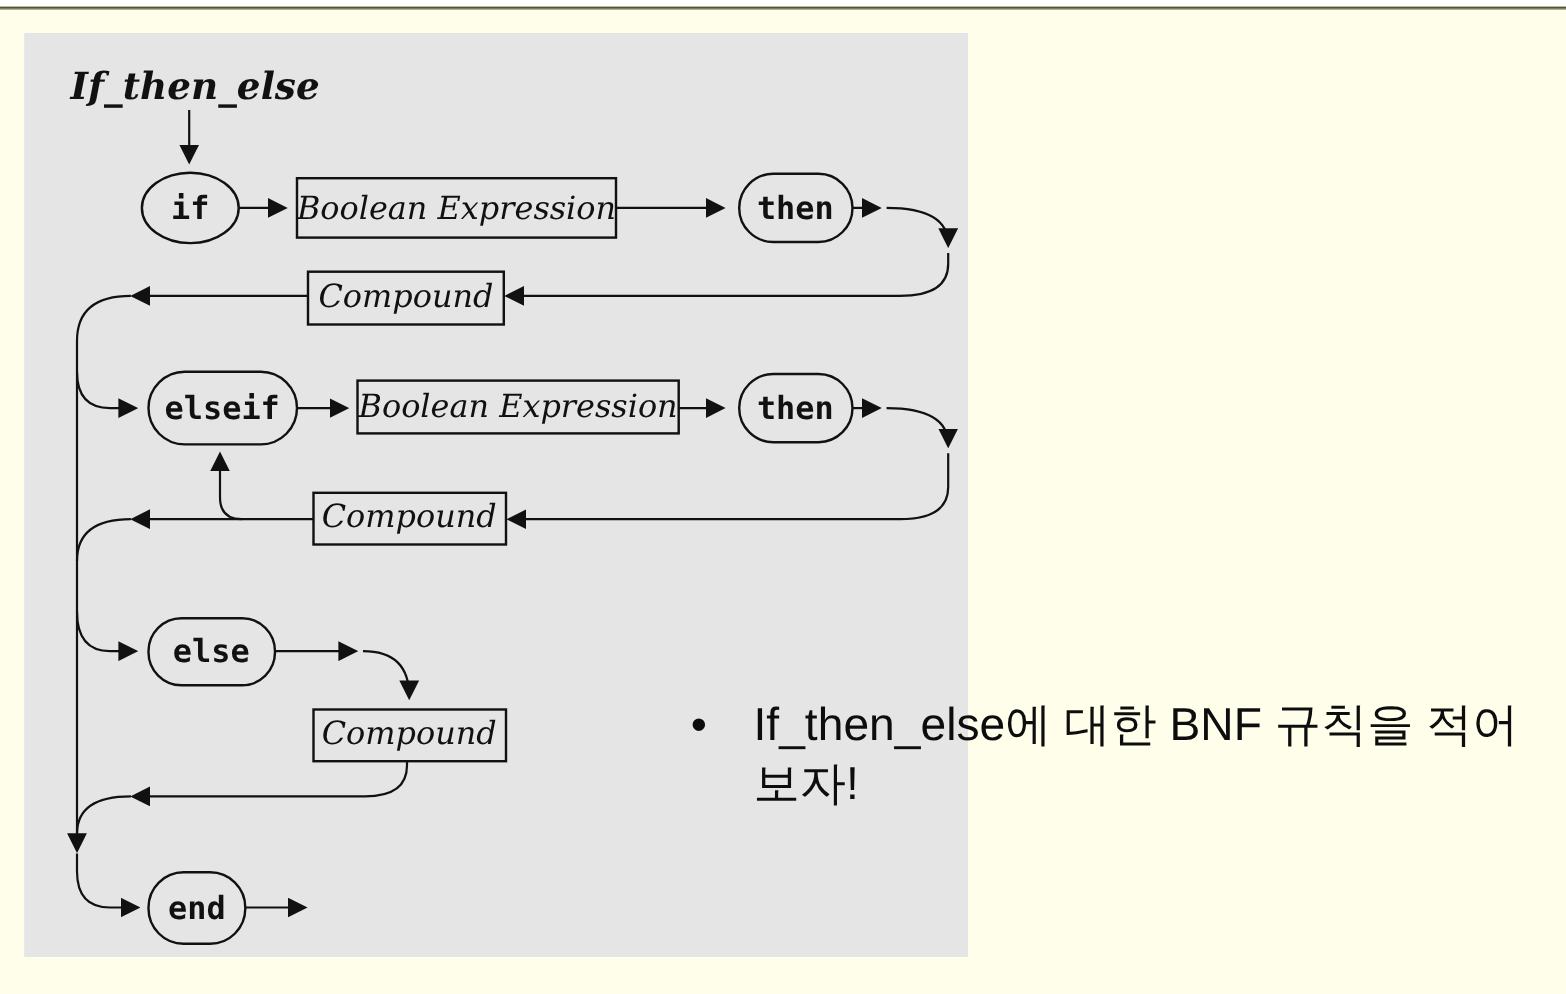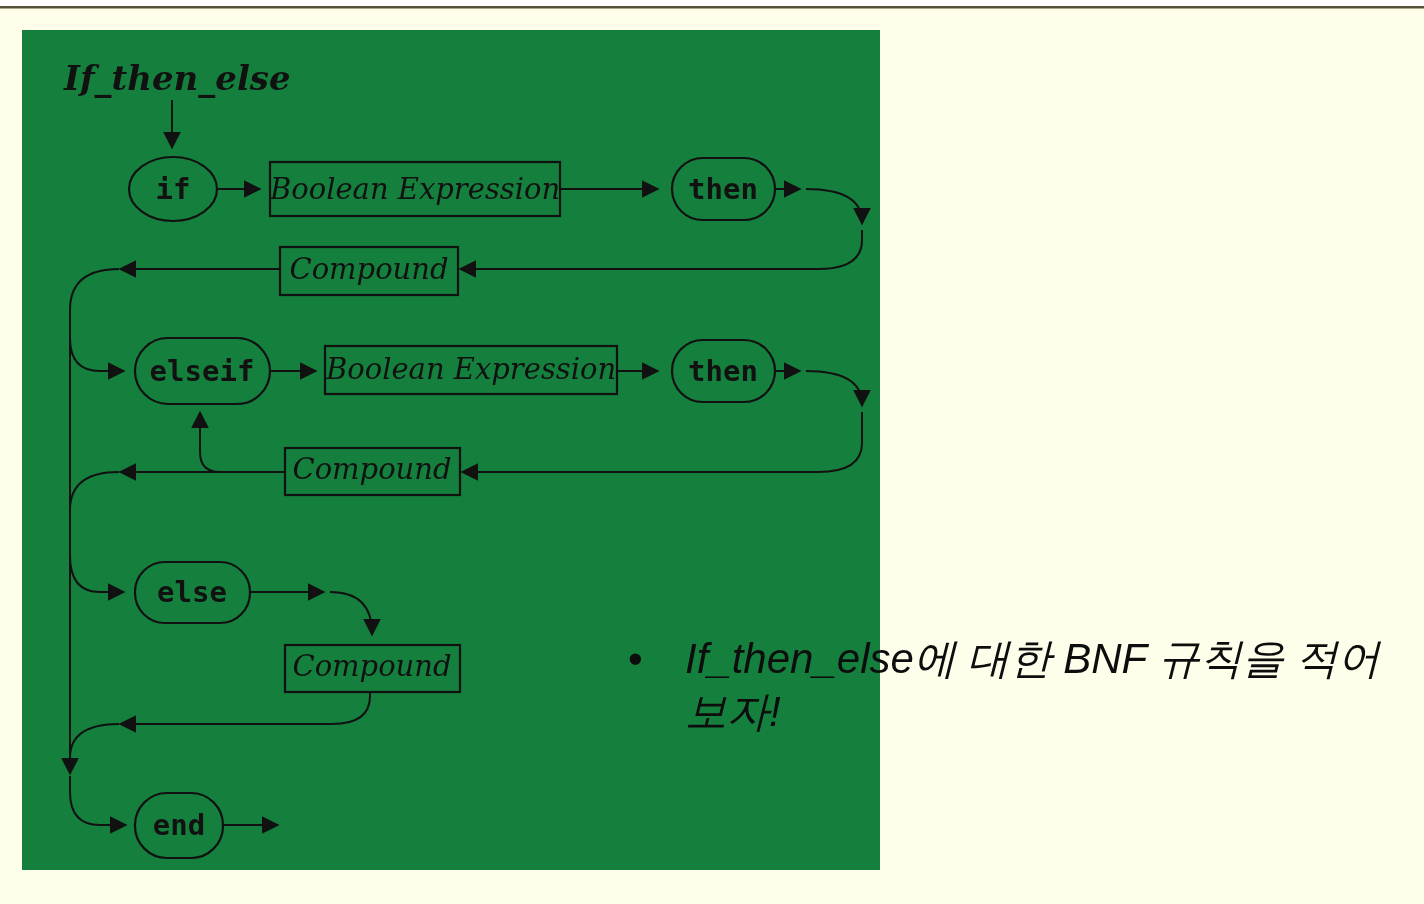--- a/index.html
+++ b/index.html
@@ -5,21 +5,21 @@
   html,body{margin:0;padding:0;}
   body{
     width:1424px;height:904px;overflow:hidden;position:relative;
     background:#fffeea;
     font-family:"Liberation Sans", sans-serif;
   }
   .top-bar{position:absolute;left:0;top:0;width:1424px;height:6px;background:#ffffff;}
   .top-divider{position:absolute;left:0;top:6px;width:1424px;height:2px;background:#54533a;}
   .top-divider2{position:absolute;left:0;top:8px;width:1424px;height:1px;background:#aba98b;}
   .diagram-panel{
-    position:absolute;left:22px;top:30px;width:858px;height:840px;background:#15803d;
+    position:absolute;left:22px;top:30px;width:858px;height:840px;background:#e5e5e5;
   }
   .diagram-panel svg{display:block;}
   svg .wire{fill:none;stroke:#111;stroke-width:2;}
   svg .shape{fill:none;stroke:#111;stroke-width:2.2;}
   svg .kw{
     font-family:"DejaVu Sans Mono", monospace;font-weight:bold;font-size:29px;
     fill:#111;text-anchor:middle;
   }
   svg .boxlabel{
     font-family:"DejaVu Serif", serif;font-style:italic;font-size:29px;
@@ -28,21 +28,21 @@
   svg .title{
     font-family:"DejaVu Serif", serif;font-style:italic;font-weight:bold;font-size:34px;
     fill:#111;text-anchor:start;
   }
   .bullet-item{
     position:absolute;left:628px;top:632px;width:772px;
     display:flex;align-items:flex-start;
     color:#0d0d0d;font-size:42px;line-height:53px;
   }
   .bullet-marker{width:57px;flex-shrink:0;}
-  .bullet-text{width:715px;word-break:normal;font-style:italic;}
+  .bullet-text{width:715px;word-break:normal;}
 </style>
 </head>
 <body>
 
 <div class="top-bar"></div>
 <div class="top-divider"></div>
 <div class="top-divider2"></div>
 
 <div class="diagram-panel">
   <svg width="858" height="840" viewBox="22 30 858 840" xmlns="http://www.w3.org/2000/svg">

